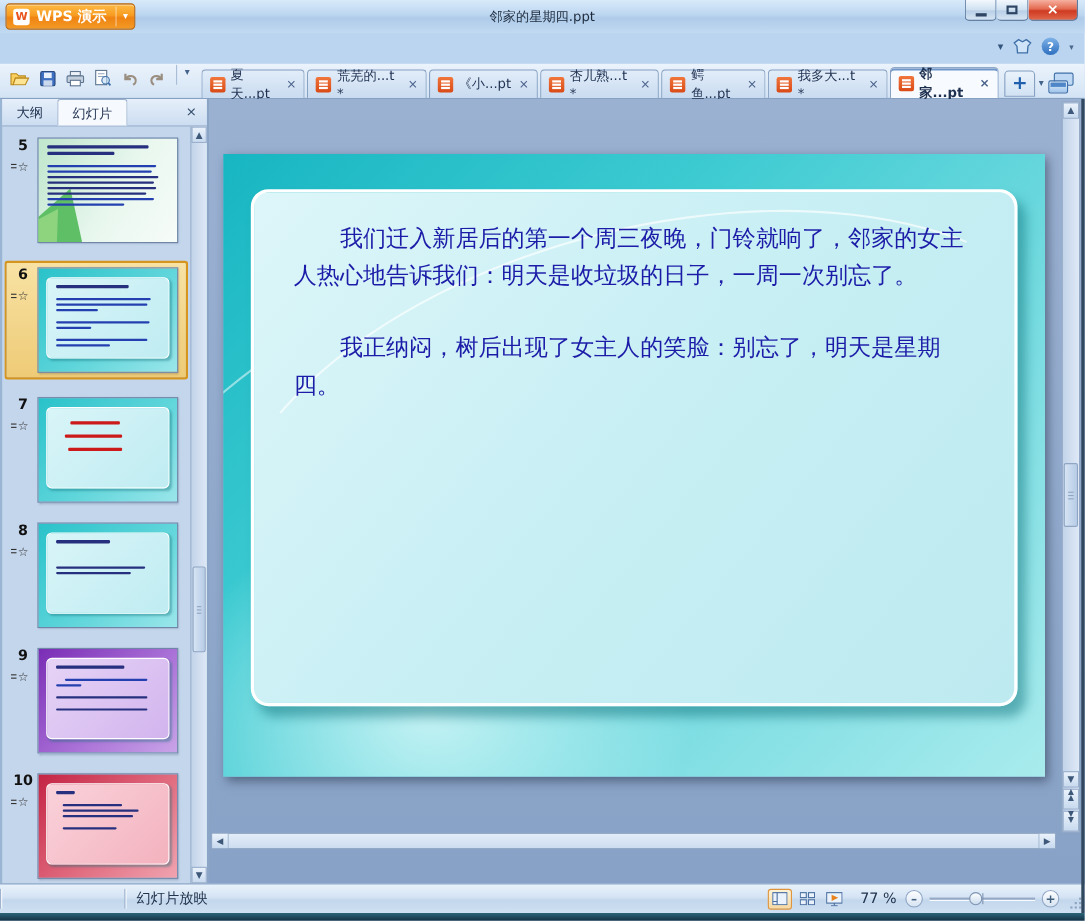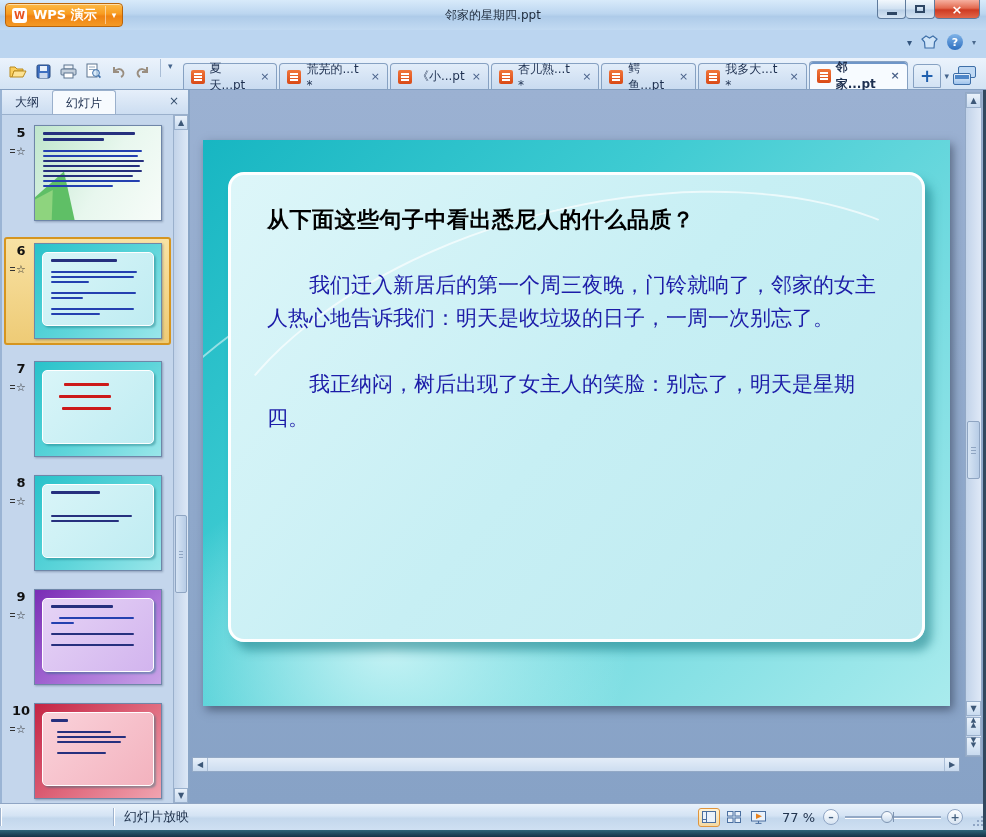--- a/index.html
+++ b/index.html
@@ -475,21 +475,20 @@
   <div class="main-area">
 
     <div class="slide-canvas">
       <div class="glow"></div>
       <div class="swirl sw1"></div>
       <div class="swirl sw2"></div>
       <div class="swirl sw3"></div>
 
       <div class="slide-box">
         <div class="box-swirl"></div>
-        <div class="slide-title">从下面这些句子中看出悉尼人的什么品质？</div>
         <div class="slide-par">我们迁入新居后的第一个周三夜晚，门铃就响了，邻家的女主人热心地告诉我们：明天是收垃圾的日子，一周一次别忘了。</div>
         <div class="slide-par">我正纳闷，树后出现了女主人的笑脸：别忘了，明天是星期四。</div>
       </div>
     </div>
 
     <div class="scroll-col">
       <div class="sc-btn sc-up">▲</div>
       <div class="sc-thumb v-thumb"></div>
       <div class="sc-btn sc-down">▼</div>
       <div class="sc-btn sc-prev dbl">

